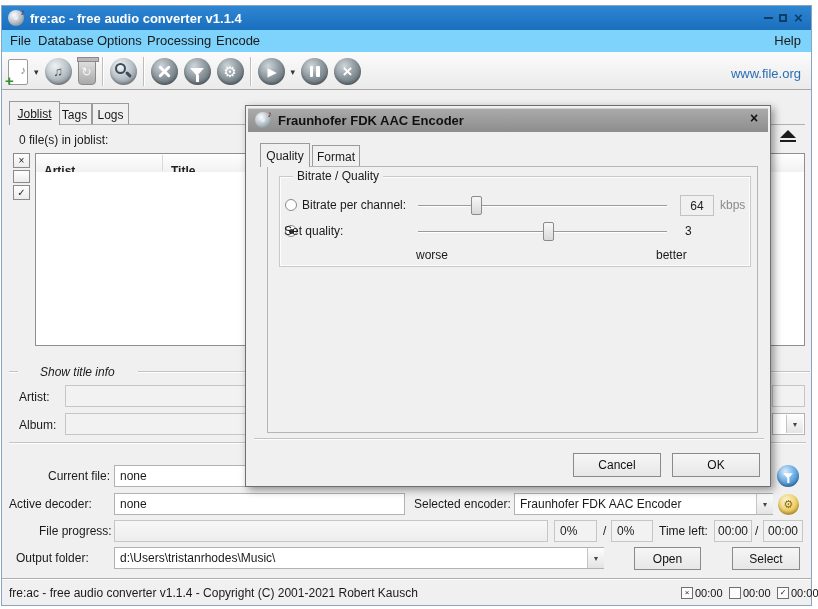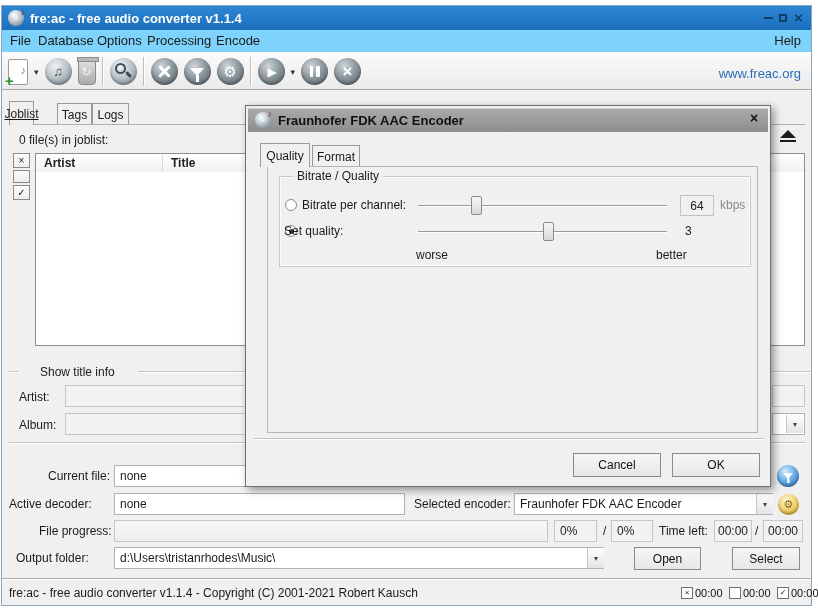--- a/index.html
+++ b/index.html
@@ -46,21 +46,21 @@
   .tsep{width:1px;height:29px;background:#bdbdbd;border-right:1px solid #fff;}
   .weblink{position:absolute;right:10px;top:14px;font-size:13px;color:#2a6db5;}
 
   
   .tab{position:absolute;box-sizing:border-box;background:#f0f0f0;border:1px solid #9a9a9a;border-bottom:none;display:flex;align-items:center;justify-content:center;font-size:12px;color:#1a1a1a;}
   .tabline{position:absolute;border-top:1px solid #b0b0b0;}
 
   
   .tbl{position:absolute;background:#fff;border:1px solid #8f8f8f;box-sizing:border-box;}
   .tblhead{position:absolute;left:0;top:0;right:0;height:18px;background:linear-gradient(#ffffff,#f1f1f1);border-bottom:1px solid #cfcfcf;}
-  .tblcol{position:absolute;top:0;height:18px;line-height:18px;font-size:12px;font-weight:bold;color:#222;padding-left:8px;box-sizing:border-box;}
+  .tblcol{position:absolute;top:8px;height:18px;line-height:18px;font-size:12px;font-weight:bold;color:#222;padding-left:8px;box-sizing:border-box;}
   .colsep{position:absolute;top:1px;height:16px;width:1px;background:#d8d8d8;}
   .selbtn{position:absolute;width:17px;height:15px;background:linear-gradient(#fefefe,#ececec);border:1px solid #8a8a8a;box-sizing:border-box;display:flex;align-items:center;justify-content:center;font-size:10px;color:#222;line-height:10px;}
 
   
   .lbl{position:absolute;font-size:12px;color:#1a1a1a;white-space:nowrap;}
   .lbl.gray{color:#8a8a8a;}
   .field{position:absolute;background:#fff;border:1px solid #b2b2b2;box-sizing:border-box;height:22px;font-size:12px;color:#1a1a1a;padding:3px 5px;white-space:nowrap;overflow:hidden;}
   .field.dis{background:#f2f2f2;border-color:#c6c6c6;}
   .combo-arrow{position:absolute;right:1px;top:1px;bottom:1px;width:16px;background:linear-gradient(#fdfdfd,#e4e4e4);border-left:1px solid #c4c4c4;display:flex;align-items:center;justify-content:center;font-size:8px;color:#444;}
   .btn{position:absolute;display:flex;align-items:center;justify-content:center;background:linear-gradient(#f6f6f6,#e7e7e7);border:1px solid #8a8a8a;box-sizing:border-box;font-size:12px;color:#111;}
@@ -156,24 +156,24 @@
         <span class="sph dark">
             <span class="pausebars">
               <span></span>
               <span></span>
             </span>
           </span>
         <span class="sph dark" style="font-size:17px;font-weight:bold;">
             <span>×</span>
           </span>
       </div>
-      <span class="weblink">www.freac.org</span>
-    </div>
-
-    <div class="tab" style="left:7px;top:95px;width:25px;height:24px;z-index:2;text-decoration:underline;">Joblist</div>
+      <span class="weblink">www.file.org</span>
+    </div>
+
+    <div class="tab" style="left:7px;top:95px;width:51px;height:24px;z-index:2;text-decoration:underline;">Joblist</div>
     <div class="tab" style="left:55px;top:97px;width:35px;height:22px;">Tags</div>
     <div class="tab" style="left:90px;top:97px;width:37px;height:22px;">Logs</div>
     <div class="tabline" style="left:7px;top:118px;width:796px;"></div>
 
     <div class="lbl" style="left:17px;top:127px;">0 file(s) in joblist:</div>
 
     <div class="ejbtn" style="left:771px;top:118px;width:30px;height:24px;">
       <span class="ejtri"></span>
       <span class="ejbar"></span>
     </div>
@@ -186,21 +186,21 @@
       <div class="tblhead">
         <div class="tblcol" style="left:0;width:126px;">Artist</div>
         <div class="colsep" style="left:126px;"></div>
         <div class="tblcol" style="left:127px;width:340px;">Title</div>
       </div>
       <div class="abs" style="left:0;top:18px;right:0;bottom:0;background:#fff;"></div>
     </div>
 
     <div class="hline" style="left:7px;top:365px;width:9px;"></div>
     <span class="bigx" style="left:21px;top:358px;"></span>
-    <span class="lbl" style="left:38px;top:359px;">Show title info</span>
+    <span class="lbl" style="left:38px;top:359px;font-style:italic;">Show title info</span>
     <div class="hline" style="left:136px;top:365px;width:108px;"></div>
 
     <span class="lbl" style="left:816px;top:346px;">e file</span>
     <div class="hline" style="left:764px;top:365px;width:44px;"></div>
 
     <span class="lbl" style="left:17px;top:384px;">Artist:</span>
     <div class="field dis" style="left:63px;top:379px;width:182px;"></div>
     <div class="field dis" style="left:770px;top:379px;width:33px;"></div>
 
     <span class="lbl" style="left:17px;top:412px;">Album:</span>

